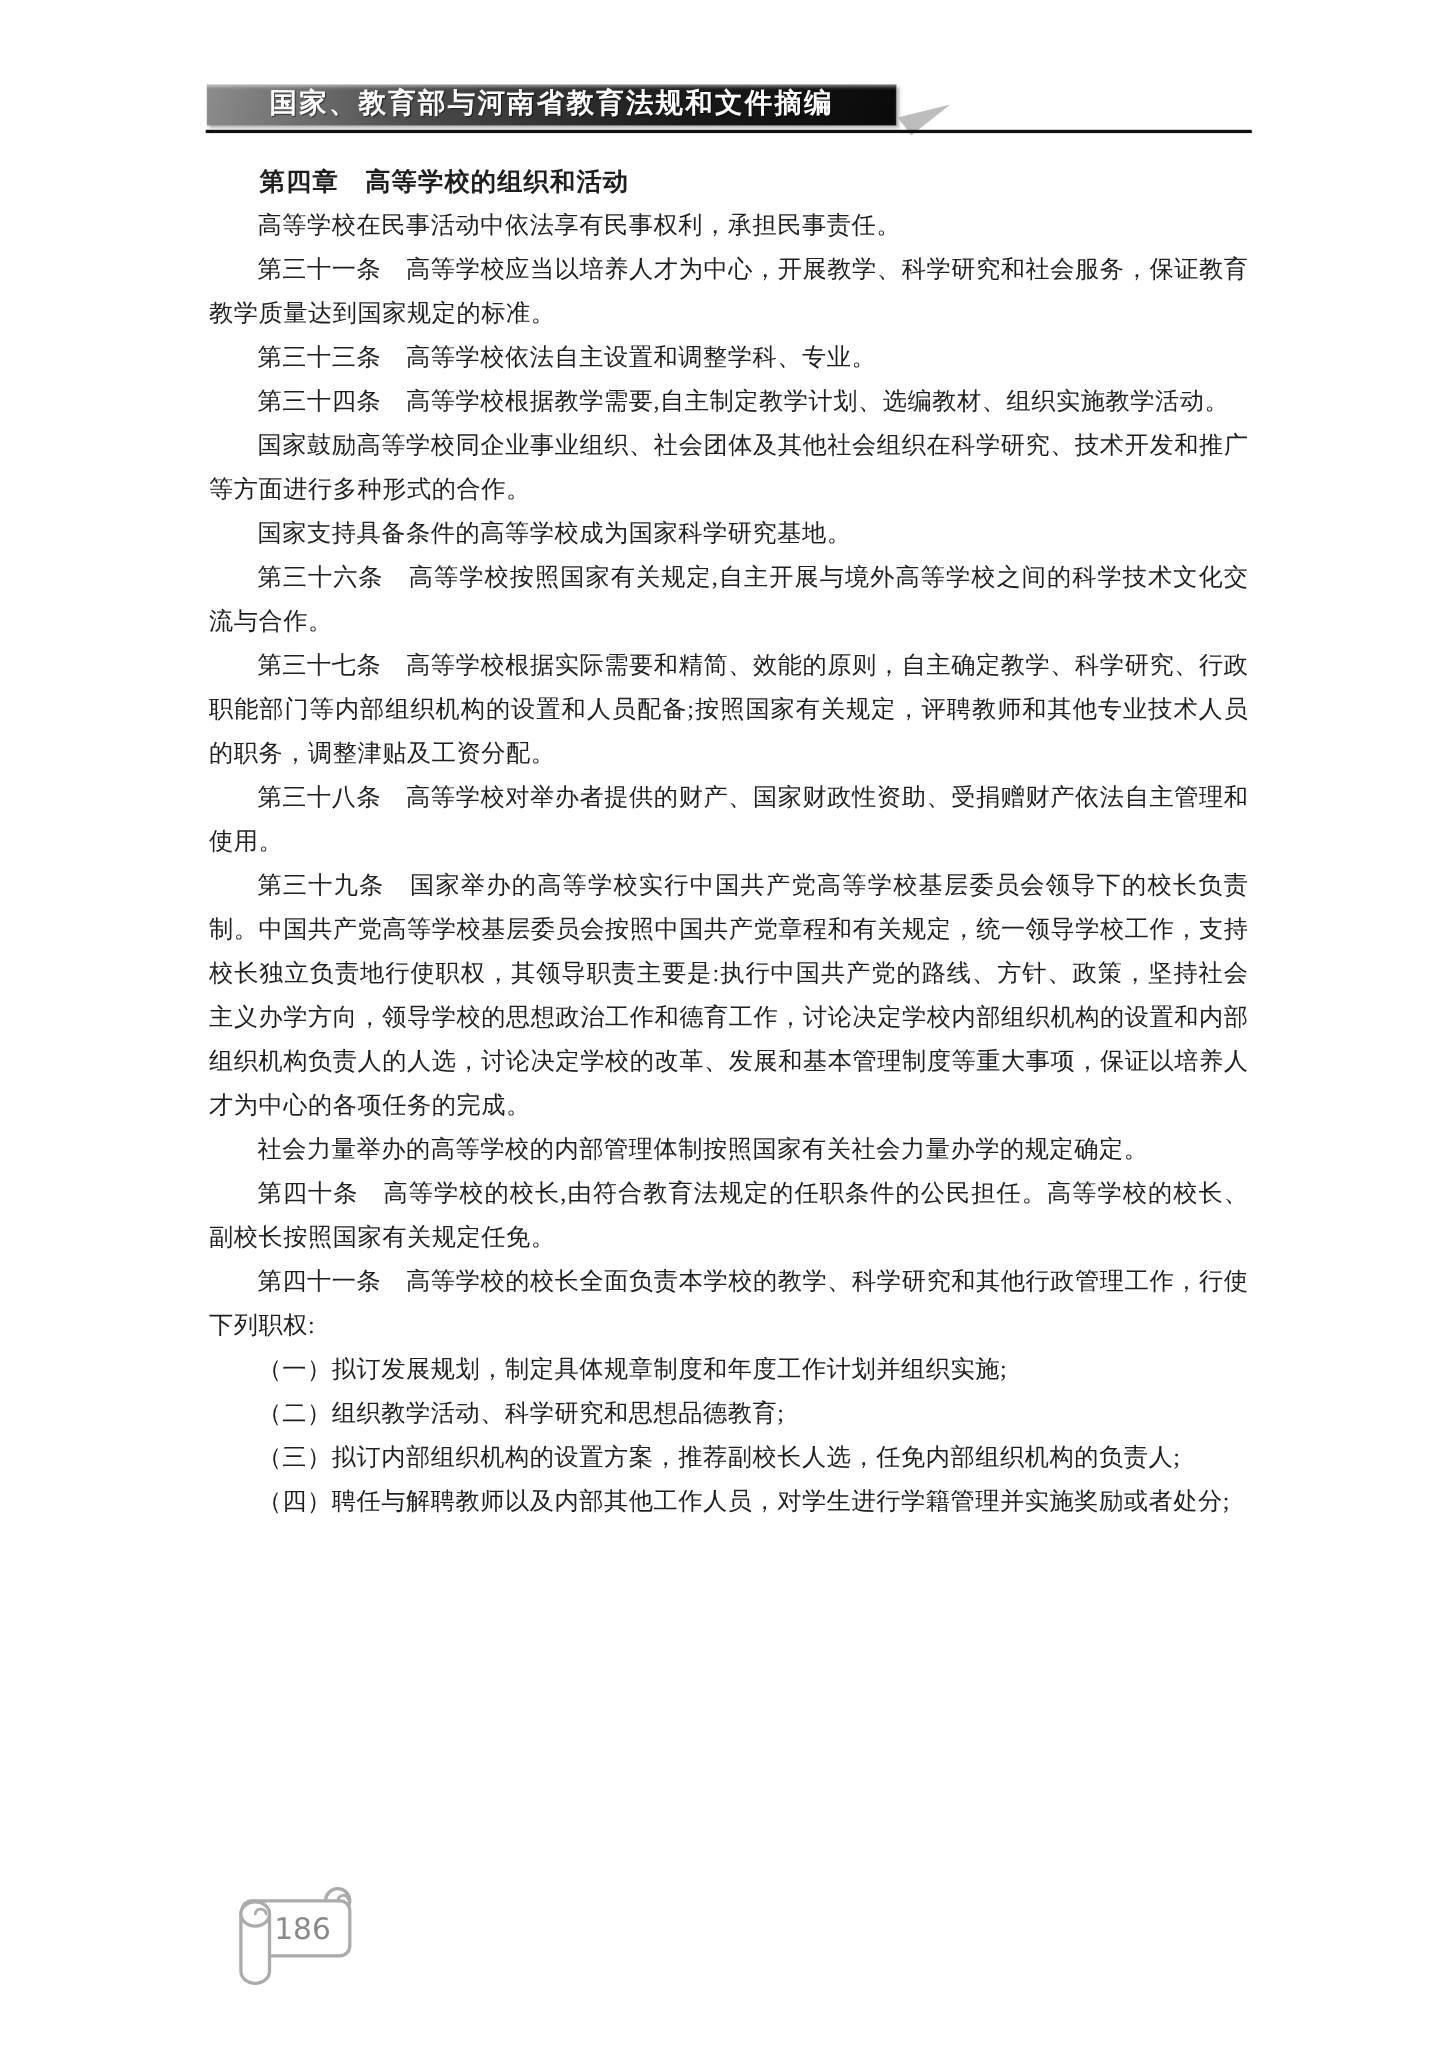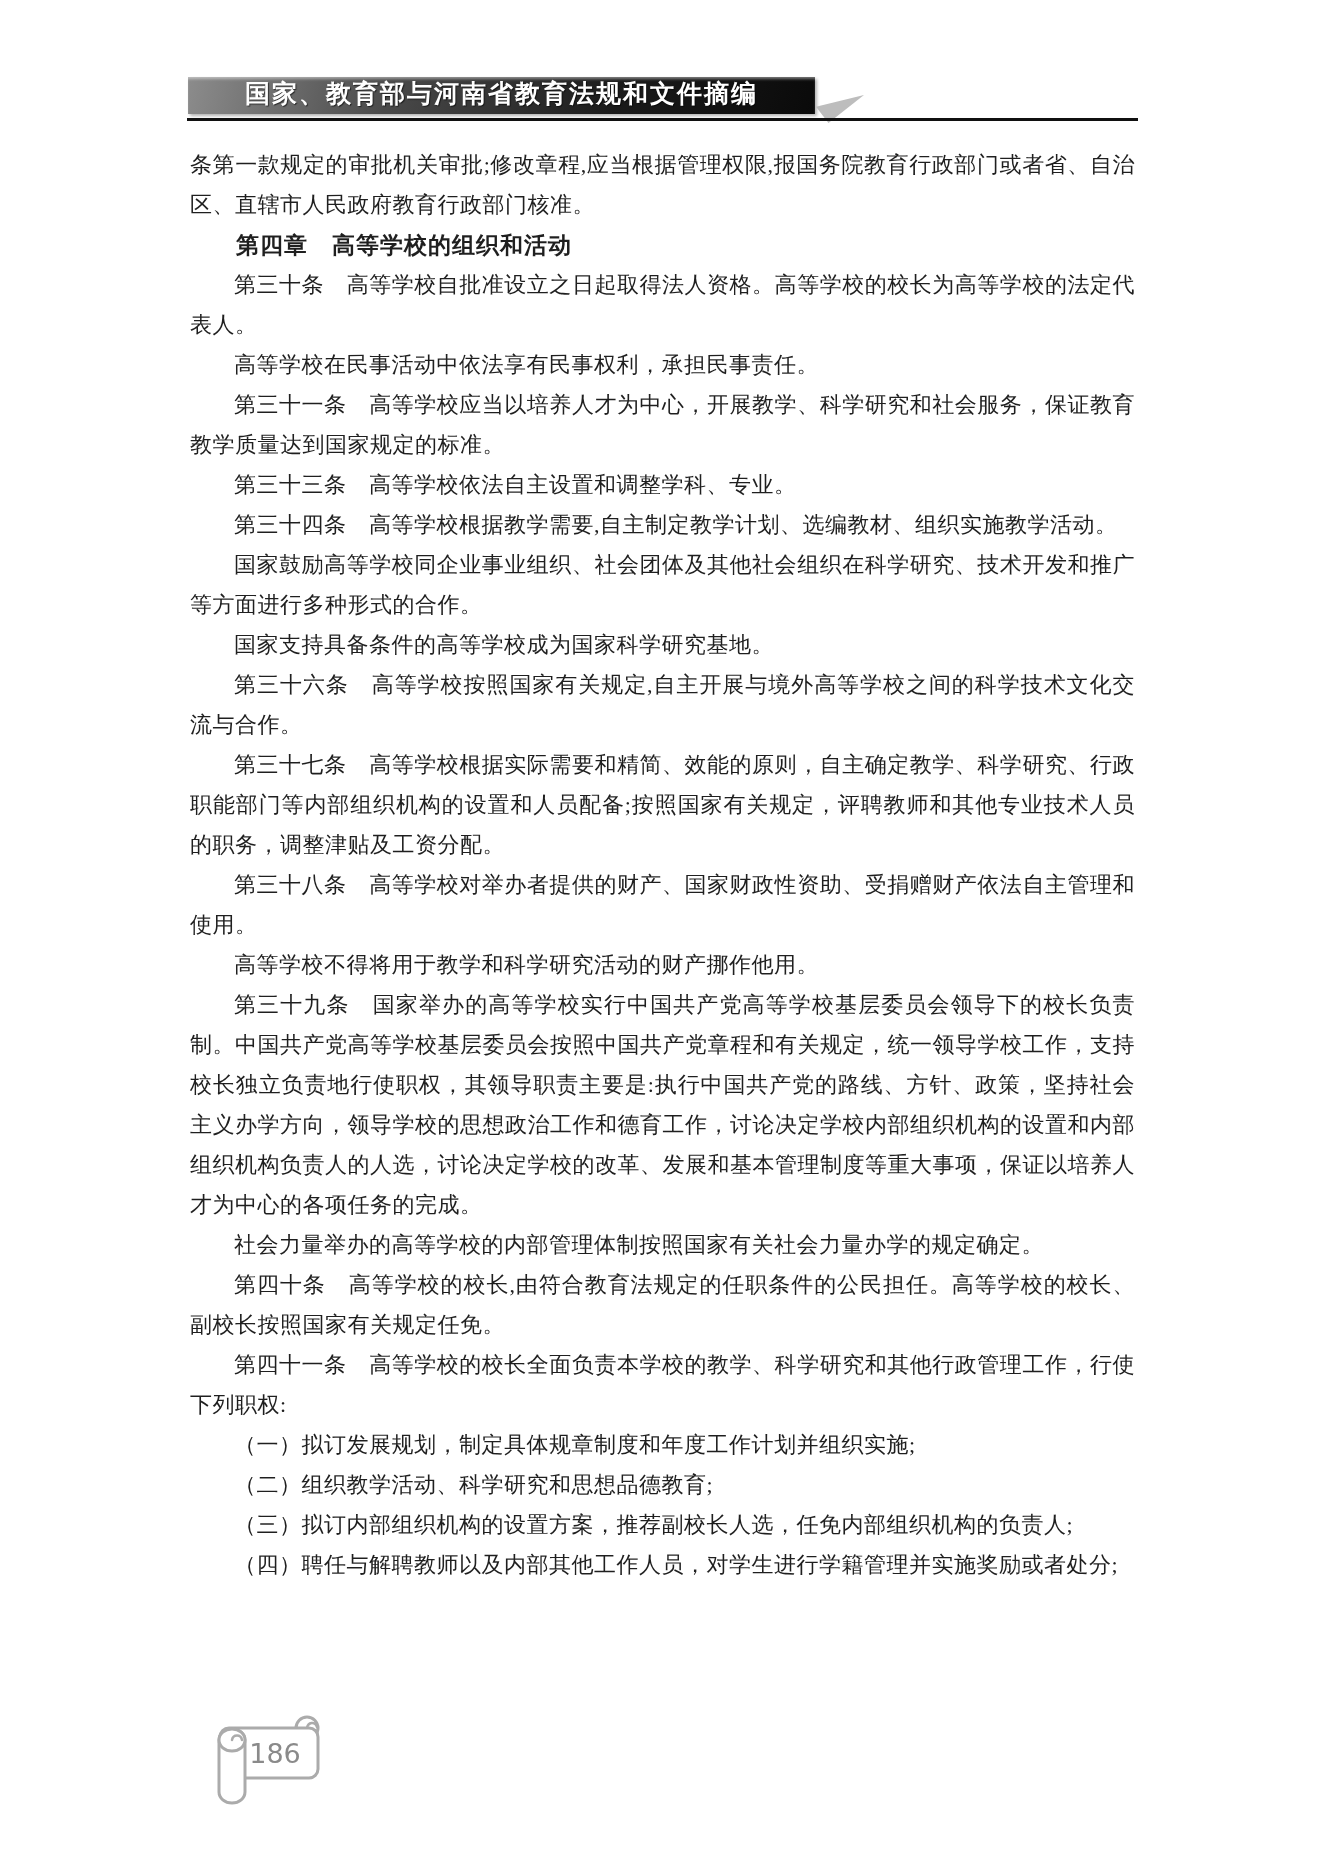--- a/index.html
+++ b/index.html
@@ -85,33 +85,30 @@
 
 <div>
 
   <div class="banner">
     <span class="banner-title">国家、教育部与河南省教育法规和文件摘编</span>
   </div>
   <div class="banner-arrow"></div>
   <div class="header-rule"></div>
 
   <main class="content">
-    <p class="noindent">条第一款规定的审批机关审批;修改章程,应当根据管理权限,报国务院教育行政部门或者省、自治区、直辖市人民政府教育行政部门核准。</p>
     <p class="chapter-title">第四章　高等学校的组织和活动</p>
-    <p>第三十条　高等学校自批准设立之日起取得法人资格。高等学校的校长为高等学校的法定代表人。</p>
     <p>高等学校在民事活动中依法享有民事权利，承担民事责任。</p>
     <p>第三十一条　高等学校应当以培养人才为中心，开展教学、科学研究和社会服务，保证教育教学质量达到国家规定的标准。</p>
     <p>第三十三条　高等学校依法自主设置和调整学科、专业。</p>
     <p>第三十四条　高等学校根据教学需要,自主制定教学计划、选编教材、组织实施教学活动。</p>
     <p>国家鼓励高等学校同企业事业组织、社会团体及其他社会组织在科学研究、技术开发和推广等方面进行多种形式的合作。</p>
     <p>国家支持具备条件的高等学校成为国家科学研究基地。</p>
     <p>第三十六条　高等学校按照国家有关规定,自主开展与境外高等学校之间的科学技术文化交流与合作。</p>
     <p>第三十七条　高等学校根据实际需要和精简、效能的原则，自主确定教学、科学研究、行政职能部门等内部组织机构的设置和人员配备;按照国家有关规定，评聘教师和其他专业技术人员的职务，调整津贴及工资分配。</p>
     <p>第三十八条　高等学校对举办者提供的财产、国家财政性资助、受捐赠财产依法自主管理和使用。</p>
-    <p>高等学校不得将用于教学和科学研究活动的财产挪作他用。</p>
     <p>第三十九条　国家举办的高等学校实行中国共产党高等学校基层委员会领导下的校长负责制。中国共产党高等学校基层委员会按照中国共产党章程和有关规定，统一领导学校工作，支持校长独立负责地行使职权，其领导职责主要是:执行中国共产党的路线、方针、政策，坚持社会主义办学方向，领导学校的思想政治工作和德育工作，讨论决定学校内部组织机构的设置和内部组织机构负责人的人选，讨论决定学校的改革、发展和基本管理制度等重大事项，保证以培养人才为中心的各项任务的完成。</p>
     <p>社会力量举办的高等学校的内部管理体制按照国家有关社会力量办学的规定确定。</p>
     <p>第四十条　高等学校的校长,由符合教育法规定的任职条件的公民担任。高等学校的校长、副校长按照国家有关规定任免。</p>
     <p>第四十一条　高等学校的校长全面负责本学校的教学、科学研究和其他行政管理工作，行使下列职权:</p>
     <p>（一）拟订发展规划，制定具体规章制度和年度工作计划并组织实施;</p>
     <p>（二）组织教学活动、科学研究和思想品德教育;</p>
     <p>（三）拟订内部组织机构的设置方案，推荐副校长人选，任免内部组织机构的负责人;</p>
     <p>（四）聘任与解聘教师以及内部其他工作人员，对学生进行学籍管理并实施奖励或者处分;</p>
   </main>
 

